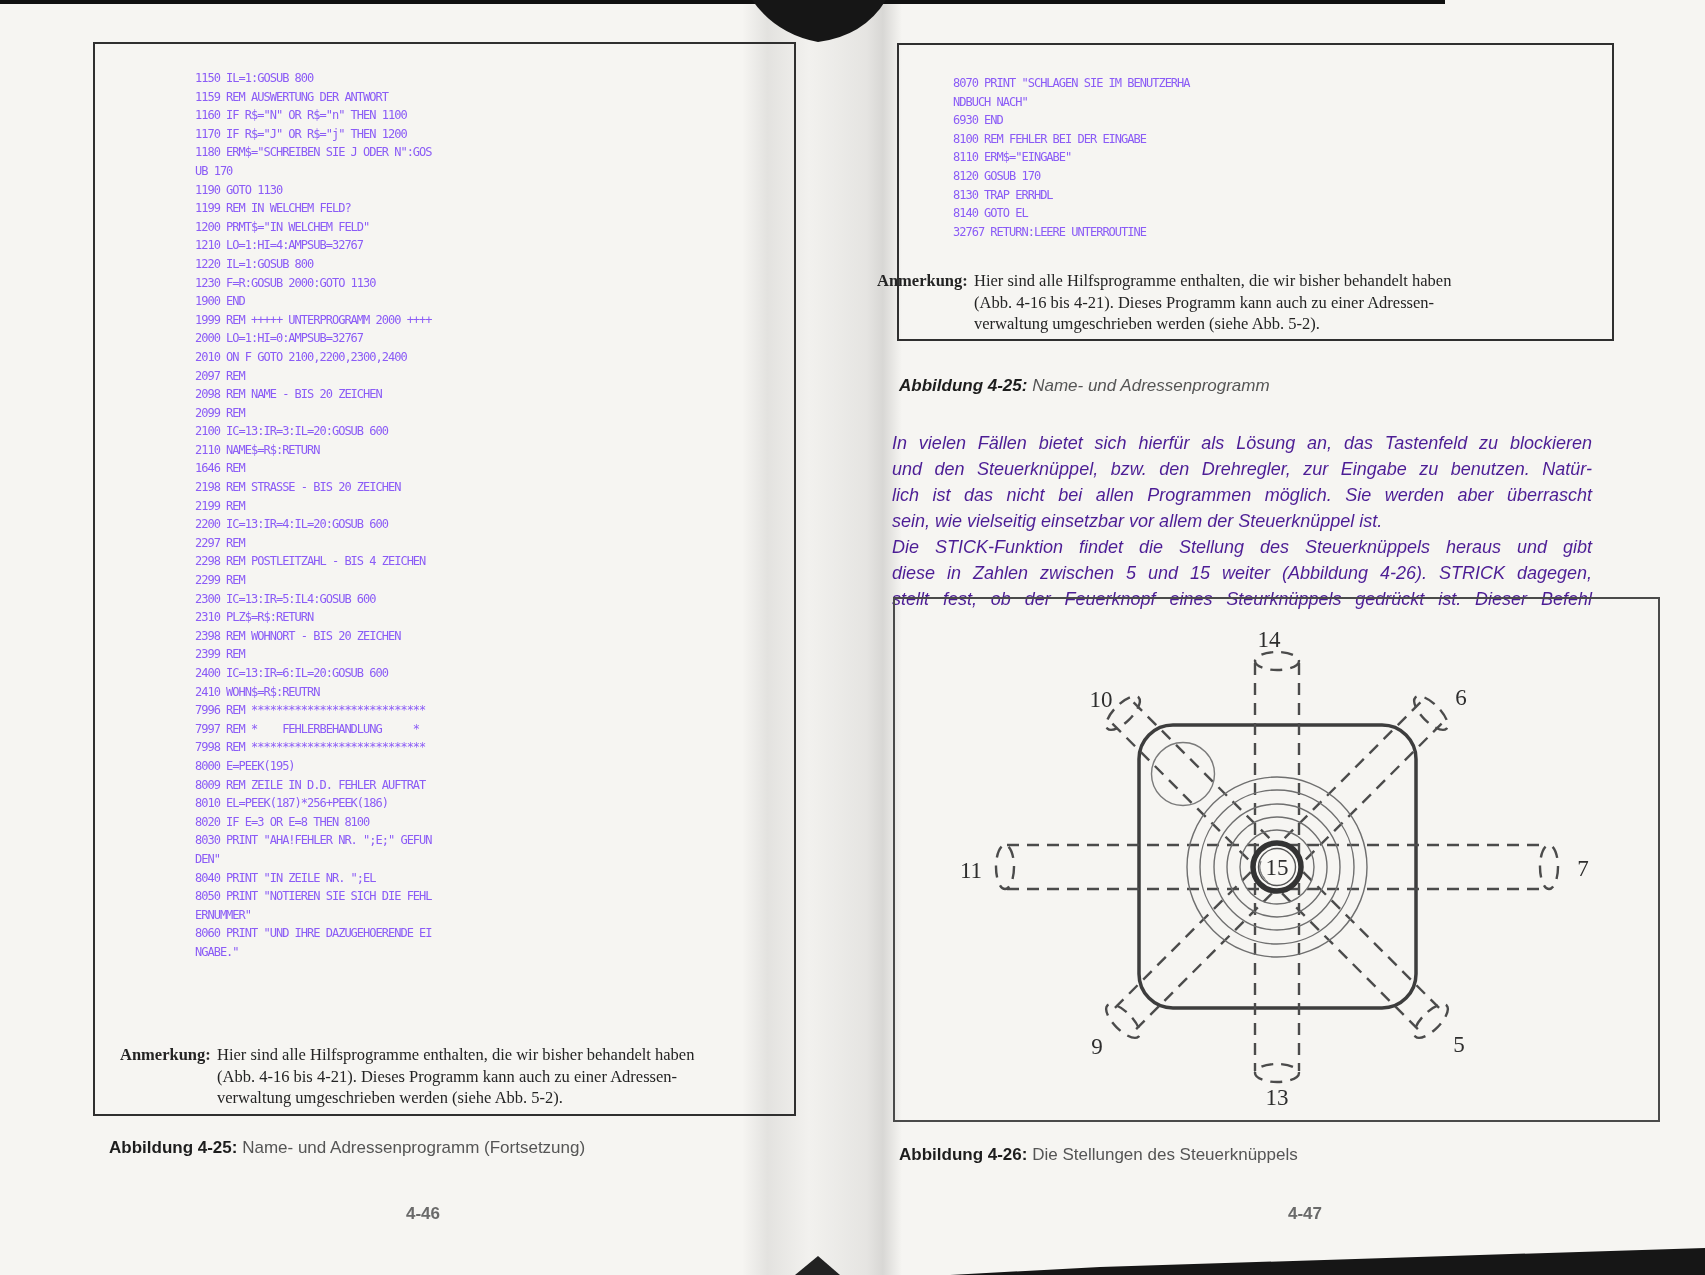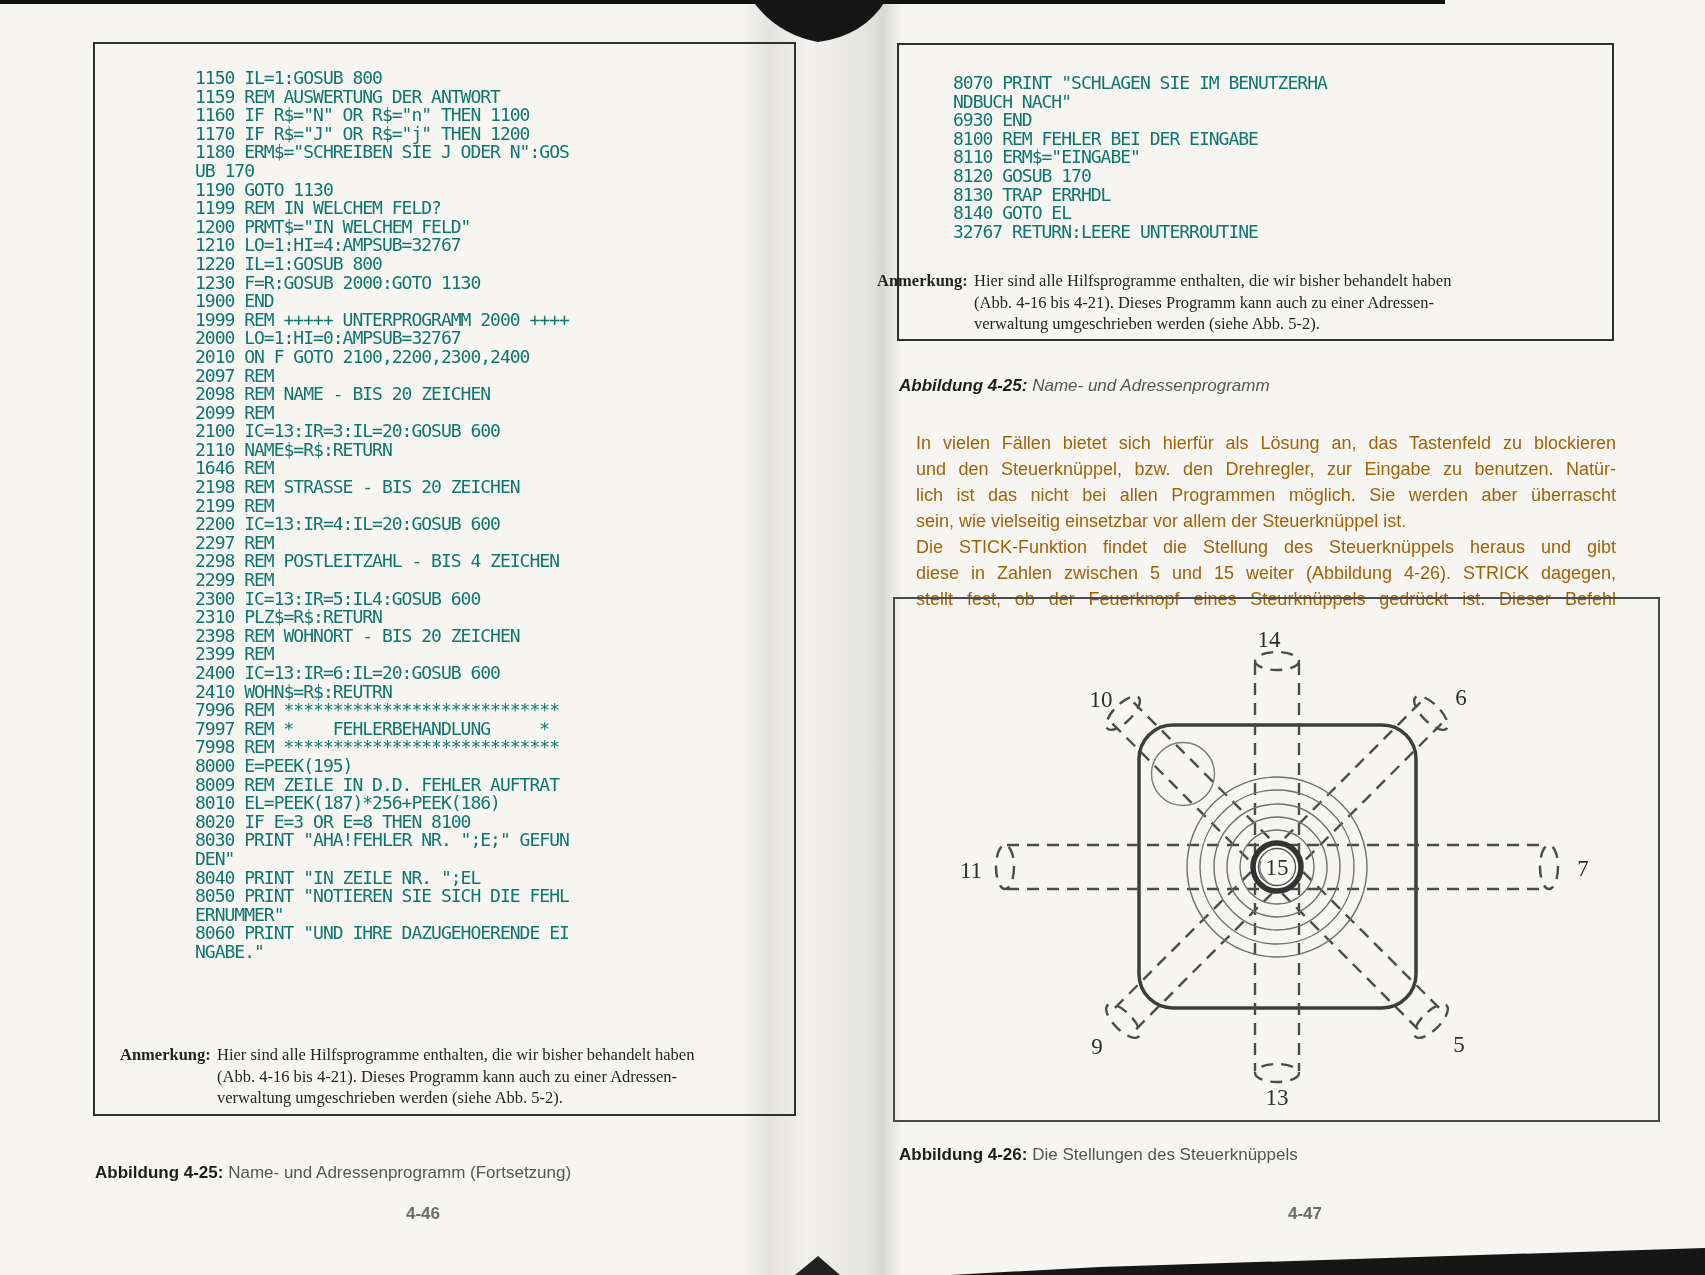--- a/index.html
+++ b/index.html
@@ -8,38 +8,38 @@
   .abs{position:absolute;}
   
   #gutter{left:742px;top:0;width:160px;height:1275px;
     background:linear-gradient(90deg,rgba(60,60,60,0) 0%,rgba(60,60,60,0.10) 16%,
       rgba(120,120,120,0.03) 42%,rgba(80,80,80,0.10) 78%,rgba(60,60,60,0.16) 88%,rgba(255,255,255,0) 100%);}
   
   .codebox{border:2.5px solid #2f2f2f;background:transparent;}
   #left-codebox{left:93px;top:42px;width:699px;height:1070px;}
   #right-codebox{left:897px;top:43px;width:713px;height:294px;}
   .code{font-family:"DejaVu Sans Mono","Liberation Mono",monospace;
-        font-size:18px;line-height:18.6px;letter-spacing:-1px;color:#0f766e;}
+        font-size:12px;line-height:18.6px;letter-spacing:-1px;color:#8b5cf6;}
   .code-line{white-space:pre;}
   #left-code{left:195px;top:69px;width:590px;}
   #right-code{left:953px;top:74px;width:600px;}
   
   .note{font-family:"Liberation Serif",serif;font-size:16.5px;line-height:21.5px;color:#242424;}
   .note-label{position:absolute;left:0;top:0;font-weight:bold;}
   .note-body{margin-left:97px;}
   #left-note{left:120px;top:1044px;width:660px;}
   #right-note{left:877px;top:270px;width:712px;}
   
   .caption{font-size:17px;color:#555;}
   .caption b{color:#1d1d1d;}
-  #left-caption{left:95px;top:1138px;width:660px;margin-top:25px;}
+  #left-caption{left:109px;top:1138px;width:660px;}
   #right-caption-code{left:899px;top:376px;width:700px;font-style:italic;}
   #right-caption-fig{left:899px;top:1145px;width:700px;}
   
-  #body-text{left:916px;top:430px;width:700px;font-size:18px;line-height:26px;color:#a16207;}
+  #body-text{left:892px;top:430px;width:700px;font-size:18px;line-height:26px;color:#4c1d95;font-style:italic;}
   .body-line{text-align:justify;text-align-last:justify;}
   .body-line:nth-child(4){text-align-last:left;}
   
   #figure-box{left:893px;top:597px;width:763px;height:521px;border:2px solid #4a4a4a;}
   #figure-box svg{position:absolute;left:0;top:0;width:100%;height:100%;}
   .dash{stroke:#4b4b4b;stroke-width:2.4;fill:none;stroke-dasharray:12 8;}
   .ring{stroke:#6f6f6f;stroke-width:1.4;fill:none;}
   .figlabel{font-family:"Liberation Serif",serif;font-size:23px;fill:#2e2e2e;}
   
   .pagenum{font-size:17px;font-weight:bold;color:#6a6a6a;text-align:center;}

